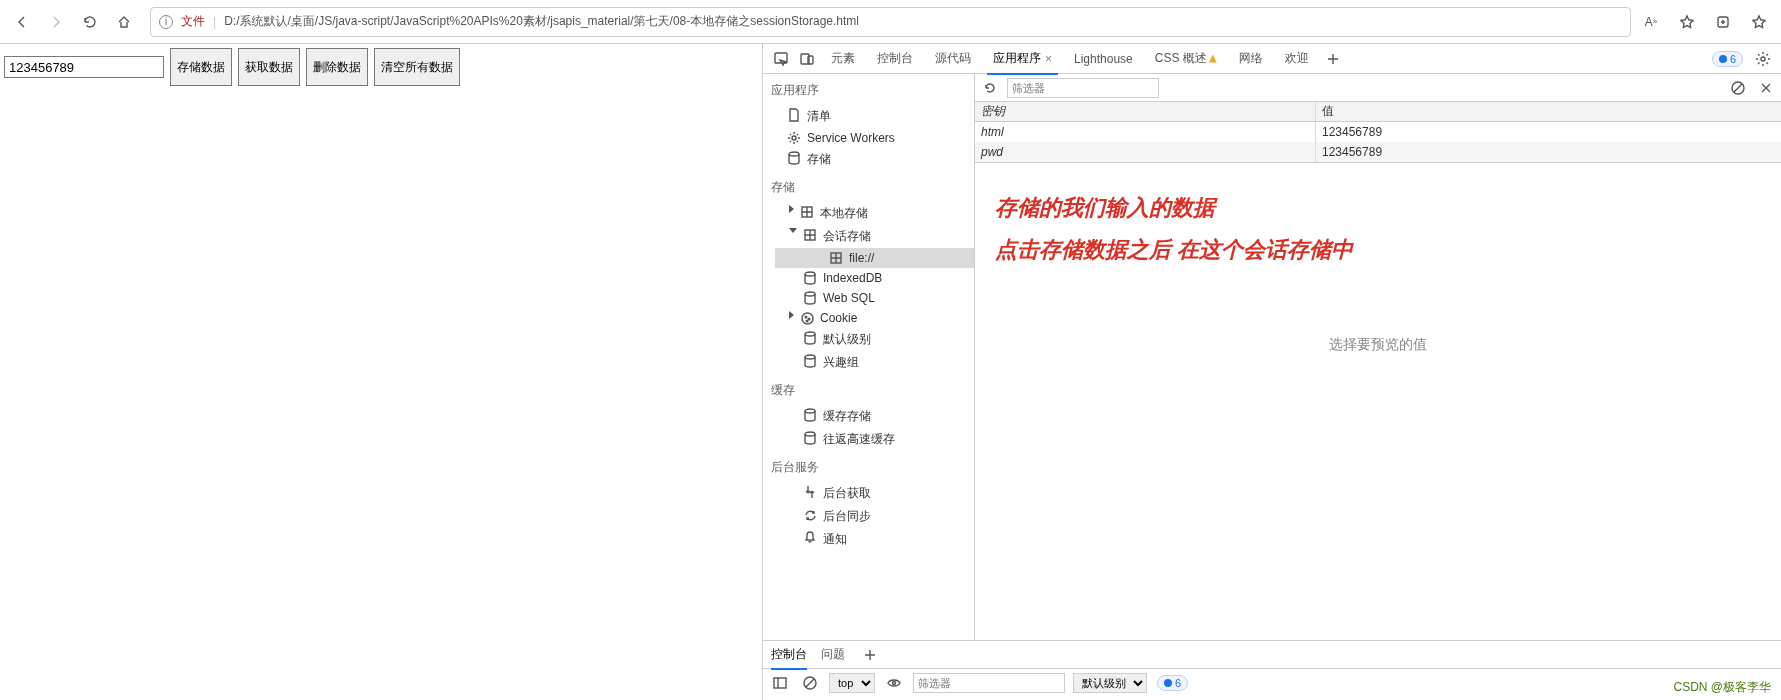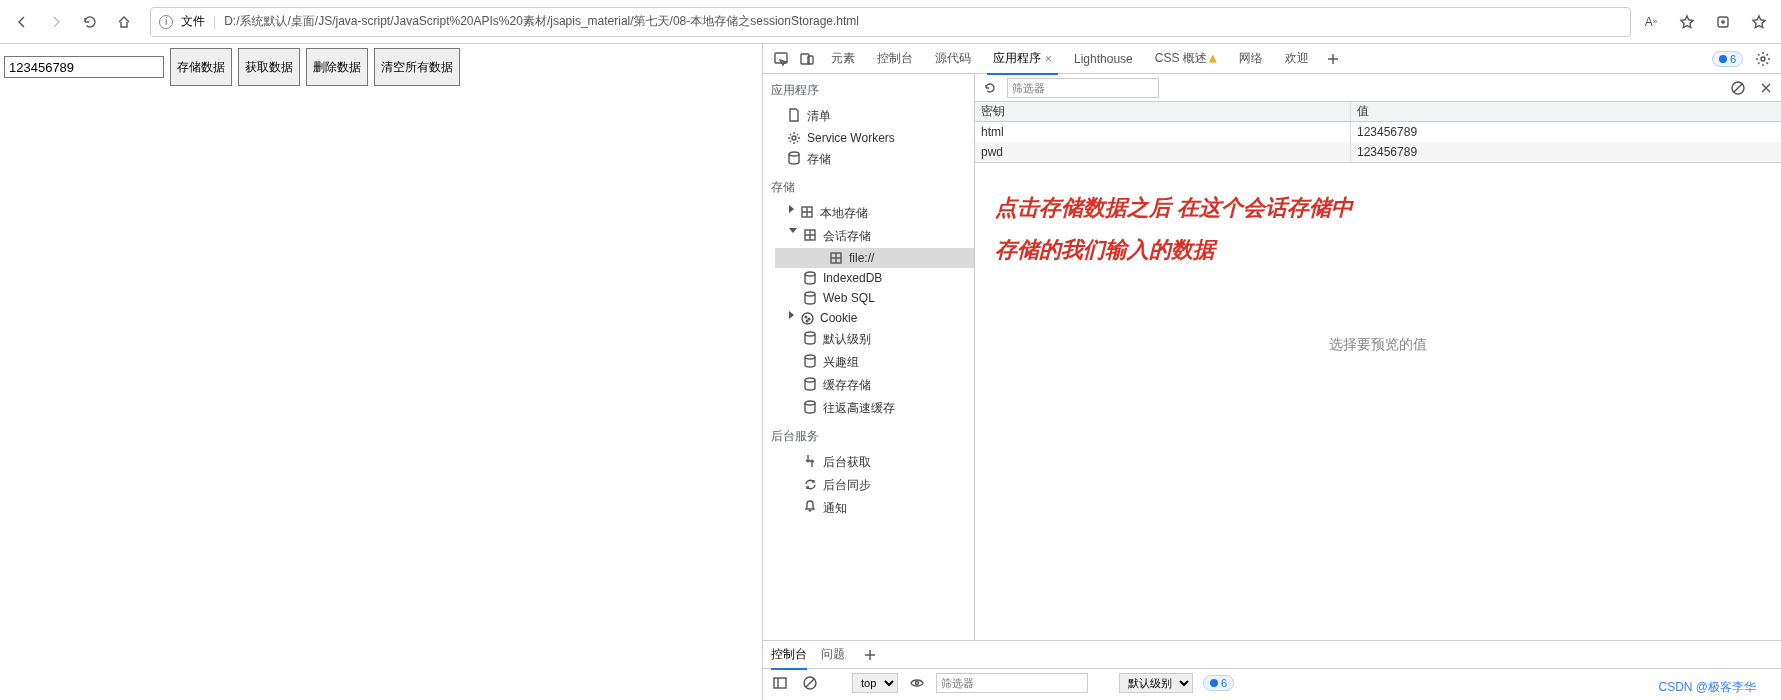--- a/index.html
+++ b/index.html
@@ -4,21 +4,21 @@
 <style>
 * { margin: 0; padding: 0; box-sizing: border-box; font-family: "Microsoft YaHei", Arial, sans-serif; }
 body { width: 1781px; height: 700px; background: #fff; overflow: hidden; position: relative; font-size: 12px; color: #333; }
 
 
 .browser-top { height: 44px; border-bottom: 1px solid #d0d0d0; display: flex; align-items: center; padding: 0 8px; gap: 6px; }
 .nav-btn { width: 28px; height: 28px; display: flex; align-items: center; justify-content: center; color: #555; border-radius: 4px; cursor: pointer; }
 .nav-btn.disabled { color: #bbb; }
 .addr-bar { flex: 1; height: 30px; border: 1px solid #ccc; border-radius: 4px; display: flex; align-items: center; padding: 0 8px; gap: 8px; margin-left: 6px; }
 .addr-info { width: 14px; height: 14px; border: 1px solid #888; border-radius: 50%; display: flex; align-items: center; justify-content: center; font-size: 10px; color: #666; }
-.addr-label { color: #000000; font-family: Liberation Mono, monospace; }
+.addr-label { color: #b91c1c; font-family: Liberation Mono, monospace; }
 .addr-sep { color: #ccc; }
 .addr-url { color: #555; white-space: nowrap; }
 .top-icons { display: flex; gap: 8px; }
 .top-icon { width: 28px; height: 28px; display: flex; align-items: center; justify-content: center; color: #555; cursor: pointer; }
 
 
 .page-content { position: absolute; top: 48px; left: 4px; display: flex; gap: 6px; align-items: center; }
 .page-input { width: 160px; height: 22px; border: 1px solid #777; padding: 0 4px; font-size: 13px; }
 .page-btn { height: 38px; padding: 0 6px; border: 1px solid #777; background: #efefef; font-size: 12px; cursor: pointer; }
 
@@ -51,39 +51,39 @@
 
 
 .storage-panel { flex: 1; display: flex; flex-direction: column; min-width: 0; }
 .storage-toolbar { height: 28px; border-bottom: 1px solid #ccc; display: flex; align-items: center; padding: 0 4px; gap: 6px; }
 .tb-btn { width: 22px; height: 22px; display: flex; align-items: center; justify-content: center; color: #555; cursor: pointer; }
 .filter-input { flex: 0 0 110px; height: 20px; border: 1px solid #ccc; padding: 0 4px; font-size: 11px; }
 .storage-table { border-bottom: 1px solid #ccc; }
 .st-head, .st-row { display: flex; height: 20px; align-items: stretch; }
 .st-head { background: #f1f3f4; border-bottom: 1px solid #ccc; }
 .st-cell { padding: 2px 6px; display: flex; align-items: center; border-right: 1px solid #ddd; }
-.st-cell.key { width: 376px; }
+.st-cell.key { width: 341px; font-style: italic; }
 .st-cell.val { flex: 1; border-right: none; }
 .st-row { background: #fff; }
 .st-row.alt { background: #f5f5f5; }
 .annotation { padding: 24px 20px 0 20px; font-size: 22px; font-weight: 700; color: #d93025; font-style: italic; line-height: 1.9; }
 .preview-msg { margin-top: 65px; text-align: center; color: #888; font-size: 14px; }
 
 
 .console-drawer { border-top: 1px solid #ccc; height: 60px; display: flex; flex-direction: column; }
 .console-tabs { height: 28px; display: flex; align-items: center; padding: 0 8px; gap: 14px; border-bottom: 1px solid #ccc; }
 .c-tab { height: 28px; display: flex; align-items: center; color: #555; position: relative; cursor: pointer; }
 .c-tab.active { color: #000; }
 .c-tab.active::after { content: ""; position: absolute; left: 0; right: 0; bottom: -1px; height: 2px; background: #1a73e8; }
 .console-toolbar { height: 28px; display: flex; align-items: center; padding: 0 6px; gap: 8px; }
-.context-select { height: 20px; border: 1px solid #ccc; padding: 0 4px; font-size: 11px; margin-left: 23px; }
+.context-select { height: 20px; border: 1px solid #ccc; padding: 0 4px; font-size: 11px; }
 .console-toolbar .badge { margin-left: 2px; }
 
 
-.watermark { position: absolute; bottom: 4px; right: 25px; color: #3b82f6; font-size: 12px; }
+.watermark { position: absolute; bottom: 4px; right: 10px; color: #4d7c0f; font-size: 12px; }
 
 svg { stroke: currentColor; fill: none; stroke-width: 1.4; }
 </style>
 </head>
 <body>
 
 <div class="browser-top">
   <div class="nav-btn">
       <svg width="16" height="16">
         <path d="M10 3 L5 8 L10 13"></path>
@@ -290,20 +290,21 @@
       <div class="side-item indent">
           <span class="icn">
             <svg width="12" height="14">
               <ellipse cx="6" cy="3" rx="5" ry="2"></ellipse>
               <path d="M1 3v8c0 1 2 2 5 2s5-1 5-2V3"></path>
             </svg>
           </span>
           <span>兴趣组</span>
         </div>
 
+      <div class="side-group-title">缓存</div>
       <div class="side-item indent">
           <span class="icn">
             <svg width="12" height="14">
               <ellipse cx="6" cy="3" rx="5" ry="2"></ellipse>
               <path d="M1 3v8c0 1 2 2 5 2s5-1 5-2V3"></path>
             </svg>
           </span>
           <span>缓存存储</span>
         </div>
       <div class="side-item indent">
@@ -372,22 +373,22 @@
         <div class="st-row">
           <div class="st-cell key">html</div>
           <div class="st-cell val">123456789</div>
         </div>
         <div class="st-row alt">
           <div class="st-cell key">pwd</div>
           <div class="st-cell val">123456789</div>
         </div>
       </div>
       <div class="annotation">
+        <div>存储的我们输入的数据</div>
         <div>点击存储数据之后 在这个会话存储中</div>
-        <div>存储的我们输入的数据</div>
       </div>
       <div class="preview-msg">选择要预览的值</div>
     </div>
   </div>
 
   <div class="console-drawer">
     <div class="console-tabs">
       <div class="c-tab active">控制台</div>
       <div class="c-tab">问题</div>
       <div class="tb-btn">

